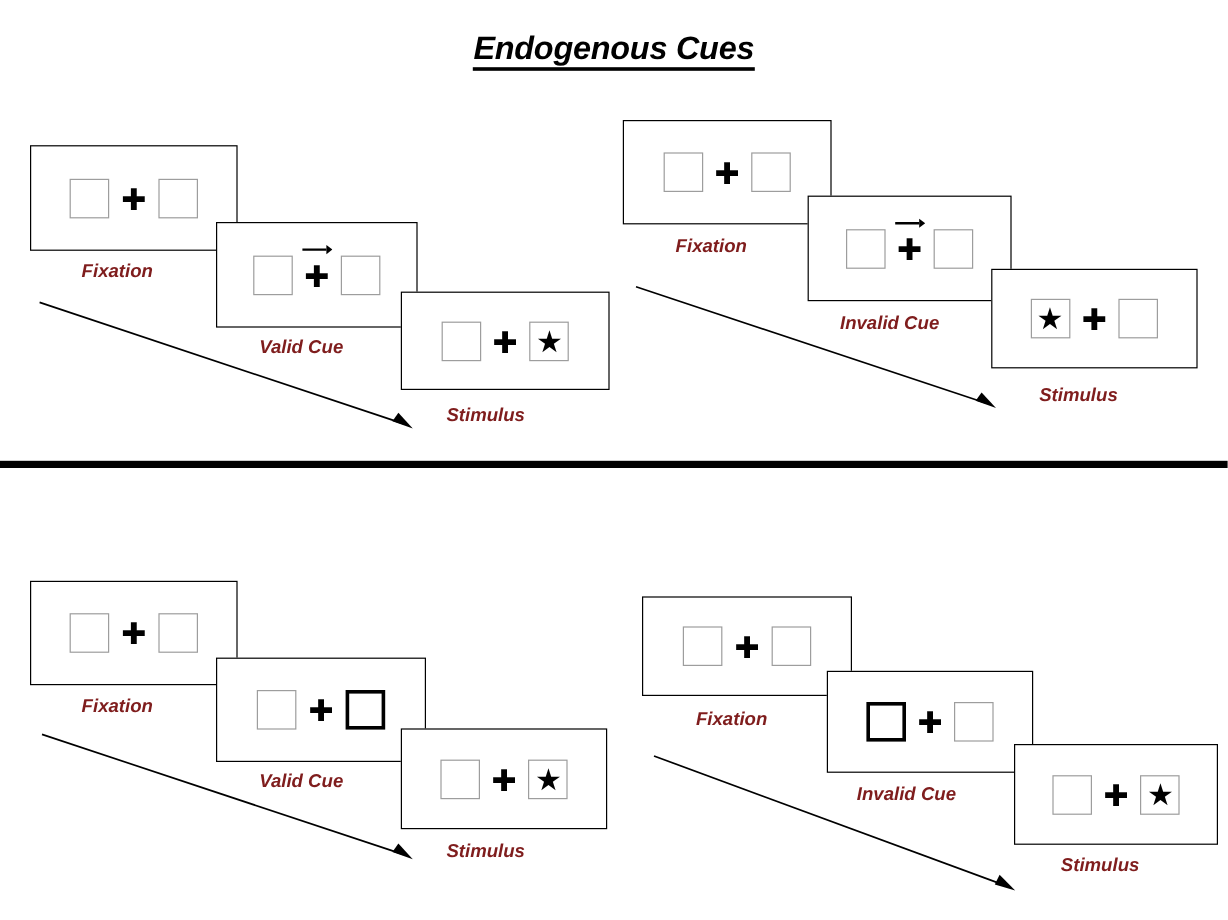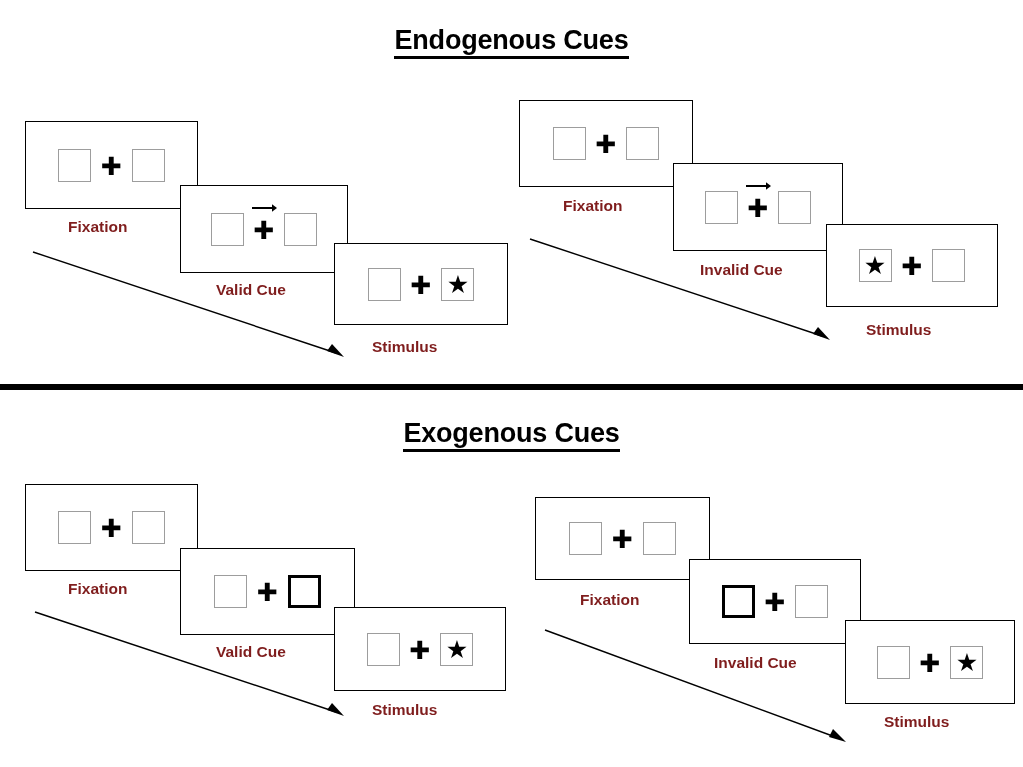--- a/index.html
+++ b/index.html
@@ -1,21 +1,21 @@
 <!DOCTYPE html>
 <html><head>
 <meta charset="utf-8">
 <style>
   html,body{margin:0;padding:0;}
   body{
     width:1023px;height:767px;background:#ffffff;
     font-family:"Liberation Sans","DejaVu Sans",sans-serif;
     position:relative;overflow:hidden;
   }
-  .stage{position:absolute;left:0;top:0;width:1023px;height:767px;}
+  .stage{position:absolute;left:0;top:0;width:1023px;height:767px;font-style:italic;}
 
   
   .section-title{
     position:absolute;width:100%;text-align:center;
     font-weight:bold;font-size:27px;color:#000;
     letter-spacing:-0.2px;
   }
   .section-title span{
     border-bottom:3px solid #000;padding-bottom:1px;
   }
@@ -160,23 +160,20 @@
   </div>
   <div class="caption" style="left:866px;top:321px;">Stimulus</div>
 
   <svg class="flow-arrow" style="left:0px;top:0px;width:1023px;height:390px;">
     <line x1="530" y1="239" x2="822" y2="336" stroke="#000" stroke-width="1.4"></line>
     <polygon points="830,340 813,334 818,327" fill="#000"></polygon>
   </svg>
 
   <div class="divider" style="top:384px;"></div>
 
-  <div class="section-title" style="top:418px;">
-    <span>Exogenous Cues</span>
-  </div>
 
   <div class="panel" style="left:25px;top:484px;width:173px;height:87px;">
     <div class="panel-inner">
       <div class="sqbox"></div>
       <div class="plus">✚</div>
       <div class="sqbox"></div>
     </div>
   </div>
   <div class="caption" style="left:68px;top:580px;">Fixation</div>
 

